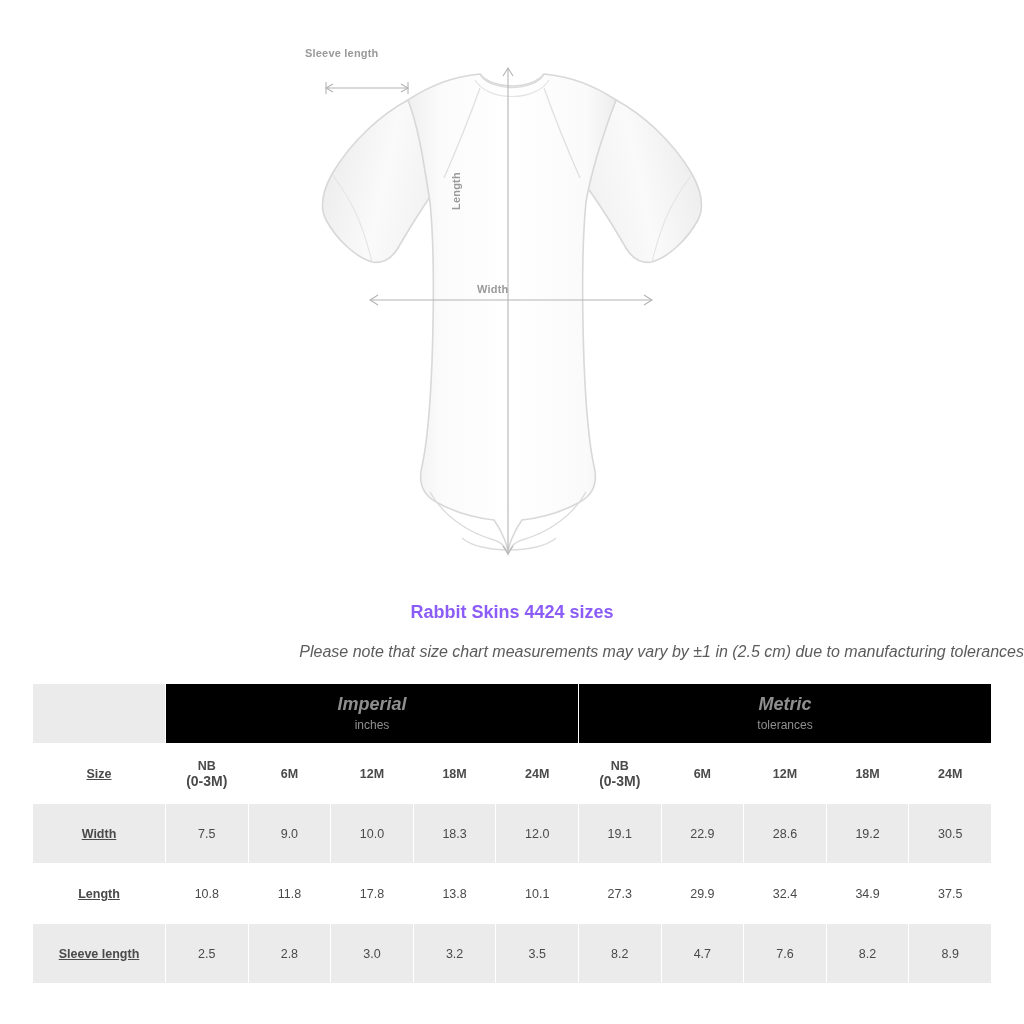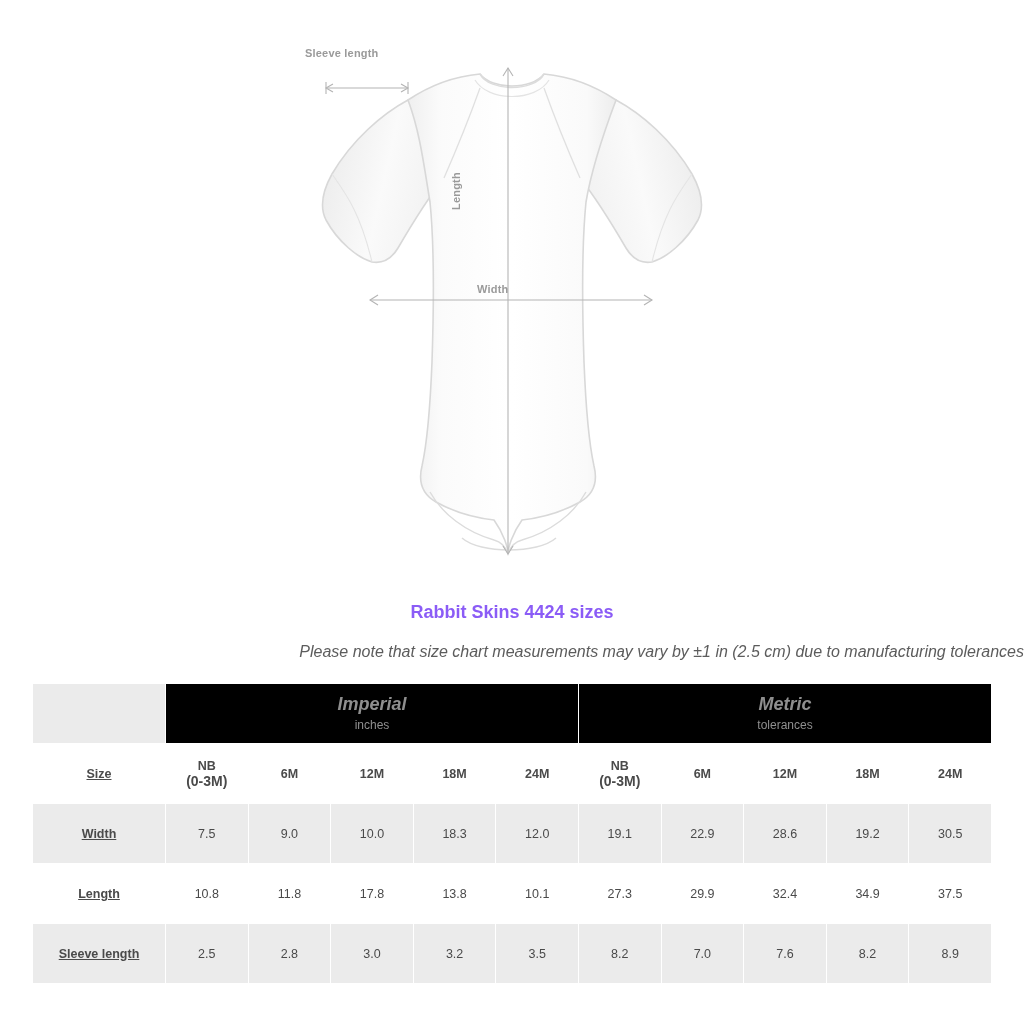--- a/index.html
+++ b/index.html
@@ -278,20 +278,20 @@
       </tr>
 
       <tr class="row-shade">
         <td class="row-label col-label">Sleeve length</td>
         <td>2.5</td>
         <td>2.8</td>
         <td>3.0</td>
         <td>3.2</td>
         <td>3.5</td>
         <td>8.2</td>
-        <td>7.0</td>
+        <td>4.7</td>
         <td>7.6</td>
         <td>8.2</td>
         <td>8.9</td>
       </tr>
     </tbody>
   </table>
 </div>
 
 </body></html>

